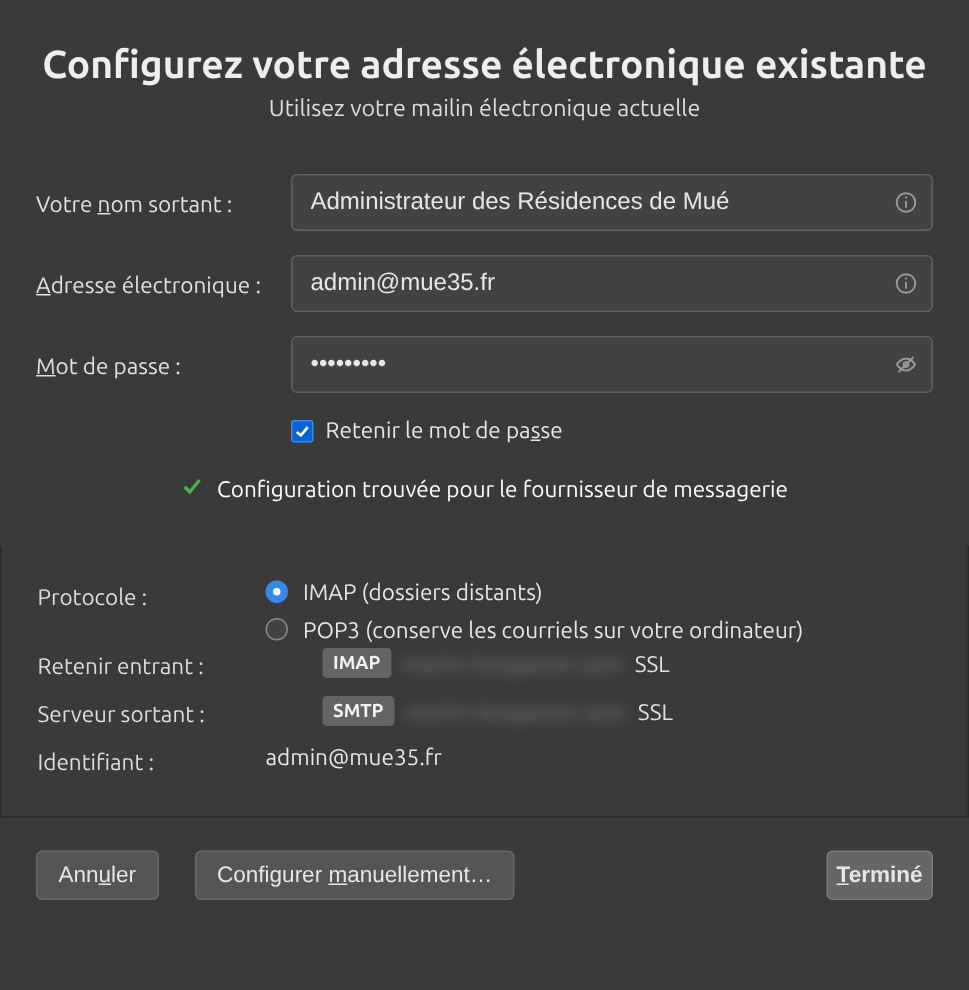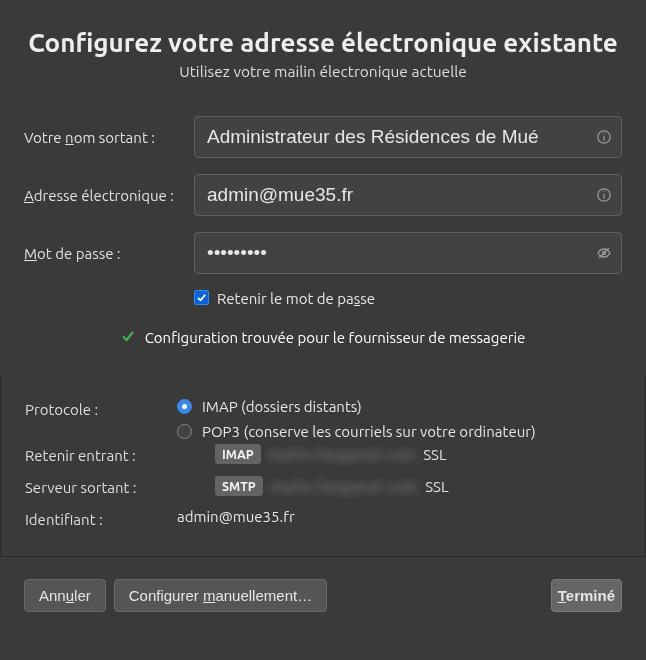--- a/index.html
+++ b/index.html
@@ -20,38 +20,38 @@
   .form-label { width: 170px; color: #e0e0e0; }
   .underline { text-decoration: underline; }
   .input-wrap { flex: 1; position: relative; }
   .input {
     width: 100%;
     background: #424242;
     border: 1px solid #616161;
     border-radius: 4px;
     padding: 9px 36px 9px 12px;
     color: #e6e6e6;
-    font-size: 19px;
+    font-size: 16px;
   }
   .input::placeholder { color: #aaa; }
   .input-icon {
     position: absolute;
     right: 10px;
     top: 50%;
     transform: translateY(-50%);
     width: 16px;
     height: 16px;
     display: flex;
     align-items: center;
     justify-content: center;
     color: #999;
   }
   .remember-row {
     display: flex;
-    align-items: flex-start;
+    align-items: flex-end;
     margin-left: 170px;
     margin-bottom: 18px;
     gap: 8px;
   }
   .checkbox {
     width: 15px;
     height: 15px;
     background: #0763d6;
     border: 1px solid #3a88e8;
     border-radius: 2px;
@@ -114,21 +114,21 @@
     text-shadow: 0 0 9px rgba(160,160,160,0.9);
     letter-spacing: 0.5px;
     user-select: none;
   }
   .ssl { color: #e0e0e0; }
   .identity-row { margin-top: 0; }
   .buttons {
     display: flex;
     align-items: flex-end;
     padding: 22px 24px;
-    gap: 8px;
+    gap: 24px;
   }
   .btn {
     background: #555;
     border: 1px solid #686868;
     border-radius: 4px;
     padding: 7px 14px;
     color: #e6e6e6;
     font-size: 15px;
     cursor: pointer;
   }

